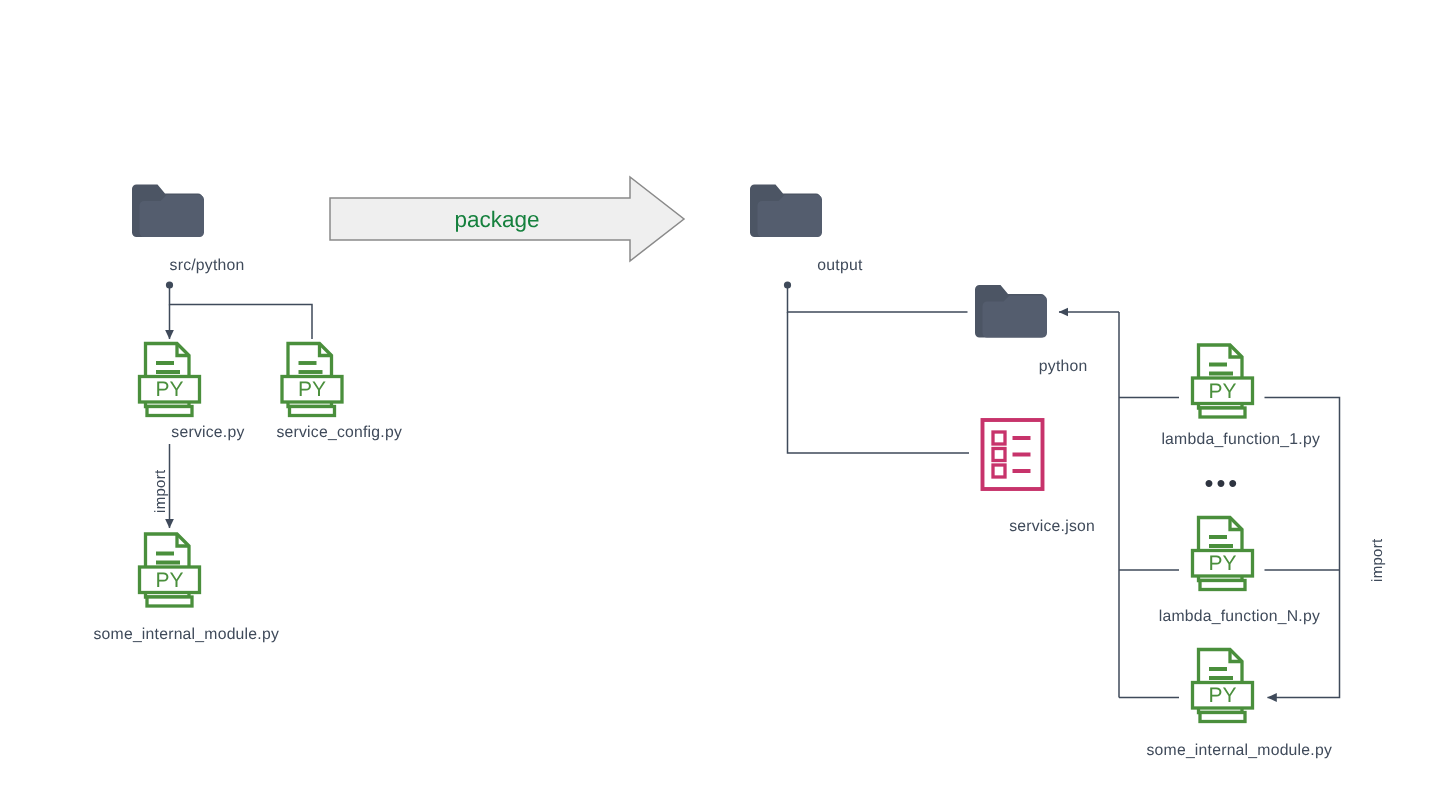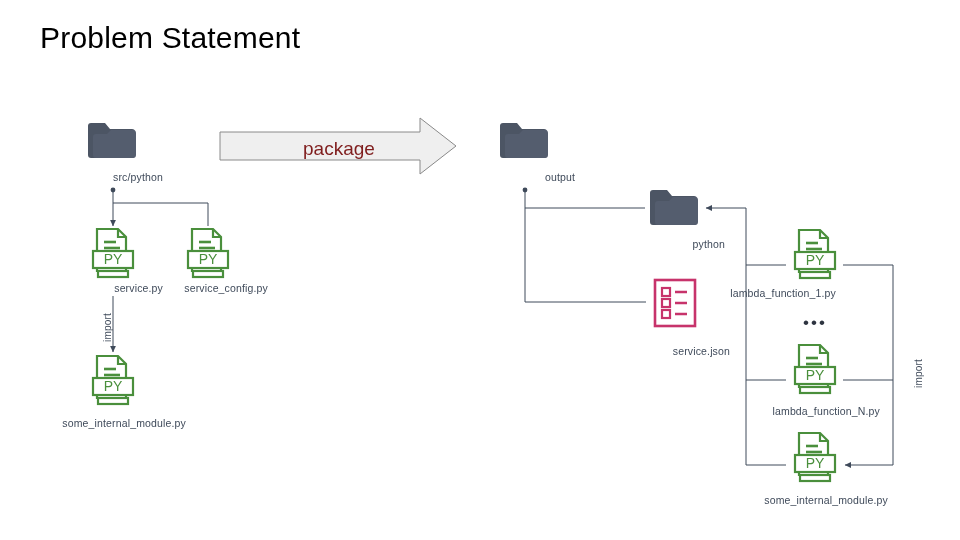--- a/index.html
+++ b/index.html
@@ -55,40 +55,39 @@
     font-family: "Liberation Sans", sans-serif;
     white-space: nowrap;
     letter-spacing: 0.2px;
   }
   .rot-label {
     transform: rotate(-90deg);
     transform-origin: left top;
   }
   .arrow-text {
     position: absolute;
-    font-size: 19px;
-    color: #7f1d1d;
+    font-size: 15px;
+    color: #15803d;
     font-family: "Liberation Sans", sans-serif;
     white-space: nowrap;
   }
   .ellipsis {
     position: absolute;
     font-size: 17px;
     color: #2e3440;
     letter-spacing: 2px;
     font-family: "Liberation Sans", sans-serif;
   }
   .icon-box { position: absolute; }
 </style>
 </head>
 <body>
 
 <div id="stage">
 
-  <div id="title">Problem Statement</div>
 
   <svg class="layer" viewBox="0 0 960 540">
     <defs>
       <marker id="arrEnd" markerWidth="8" markerHeight="8" refX="6.2" refY="3" orient="auto">
         <path d="M0,0 L6.4,3 L0,6 z" fill="#3f4a5a"></path>
       </marker>
       <marker id="dotStart" markerWidth="6" markerHeight="6" refX="3" refY="3" orient="auto">
         <circle cx="3" cy="3" r="2.3" fill="#3f4a5a"></circle>
       </marker>
     </defs>
@@ -214,21 +213,21 @@
         <path d="M29,3 v8 h8"></path>
         <path d="M15,16 h12" stroke-width="2.6"></path>
         <path d="M15,22 h16" stroke-width="2.6"></path>
         <path d="M15,28 h16" stroke-width="2.6"></path>
         <rect x="4" y="25" width="40" height="17" fill="#ffffff"></rect>
         <rect x="9" y="45" width="30" height="6" fill="#ffffff"></rect>
       </g>
       <text x="24" y="38" font-family="Liberation Sans, sans-serif" font-size="14" fill="#4a8f3c" text-anchor="middle">PY</text>
     </svg>
   </div>
-  <div class="node-label" style="left:706px; top:287px; width:130px;">lambda_function_1.py</div>
+  <div class="node-label" style="left:750px; top:287px; width:130px;">lambda_function_1.py</div>
 
   <div class="ellipsis" style="left:803px; top:313px;">•••</div>
 
   <div class="icon-box" style="left:791px; top:342px;">
     <svg width="48" height="56" viewBox="0 0 48 56">
       <g fill="none" stroke="#4a8f3c" stroke-width="2.2">
         <path d="M8,3 h21 l8,8 v34 h-29 z" fill="#ffffff"></path>
         <path d="M29,3 v8 h8"></path>
         <path d="M15,16 h12" stroke-width="2.6"></path>
         <path d="M15,22 h16" stroke-width="2.6"></path>

